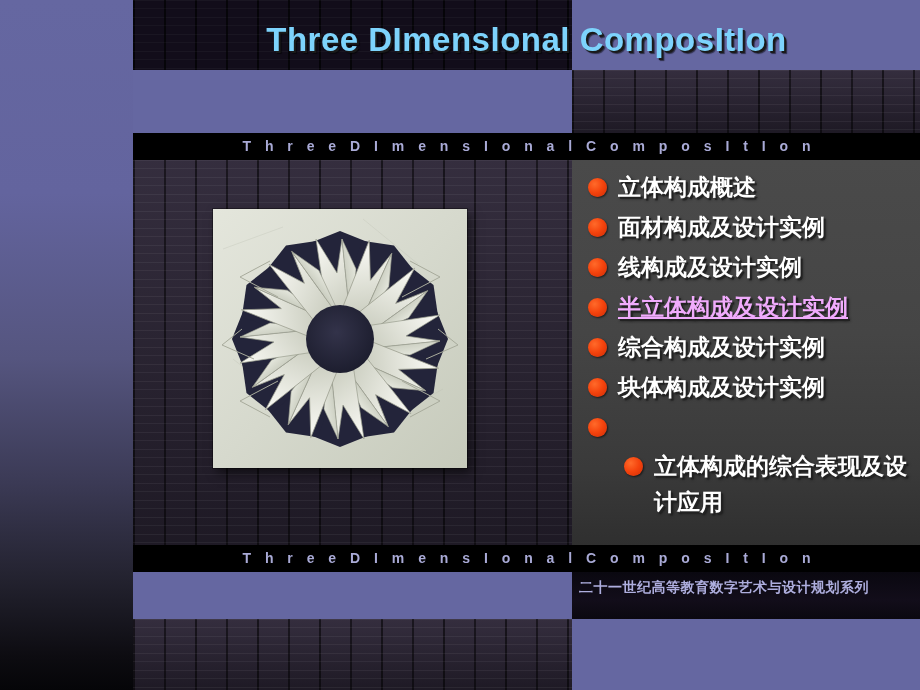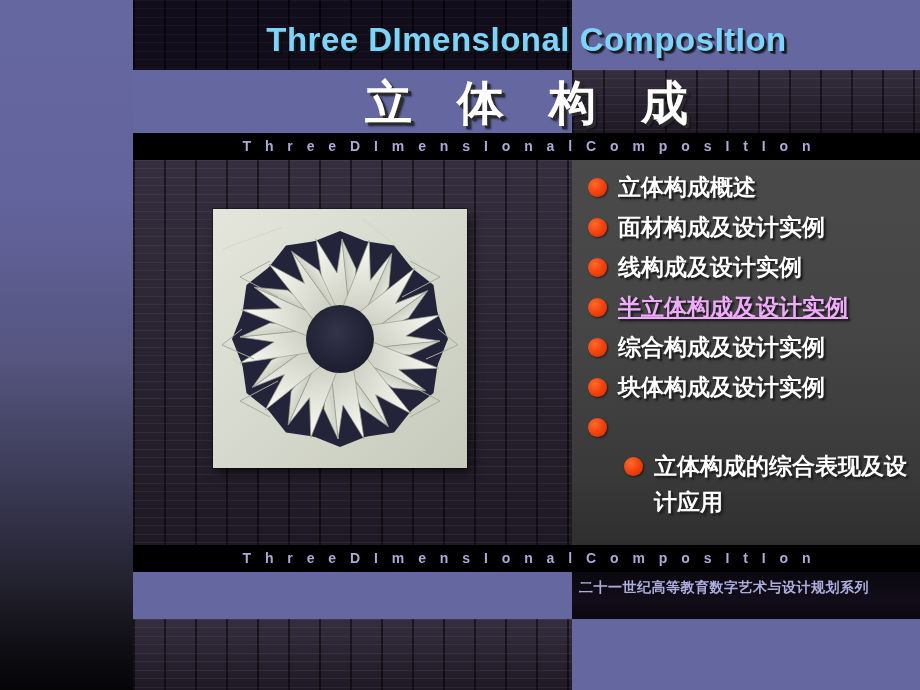--- a/index.html
+++ b/index.html
@@ -158,21 +158,20 @@
   <div id="body-brick" class="reg brick"></div>
   <div id="bullet-panel" class="reg"></div>
 
   <div id="foot-black" class="reg"></div>
   <div id="foot-purple" class="reg"></div>
   <div id="foot-dark" class="reg"></div>
   <div id="bot-brick" class="reg brick"></div>
   <div id="bot-purple" class="reg"></div>
 
   <div id="title-en">Three   DImenslonal  ComposItIon</div>
-  <div id="title-cn">立 体 构 成</div>
 
   <div id="sub-en-top" class="sub-en">T h r e e    D I m e n s I o n a l    C o m p o s I t I o n</div>
   <div id="sub-en-bot" class="sub-en">T h r e e   D I m e n s I o n a l  C o m p o s I t I o n</div>
 
   <div id="series-label">二十一世纪高等教育数字艺术与设计规划系列</div>
 
   <div id="photo">
     <svg viewBox="0 0 254 259" preserveAspectRatio="none">
       <defs>
         <linearGradient id="pg" x1="0" y1="0" x2="1" y2="1">

